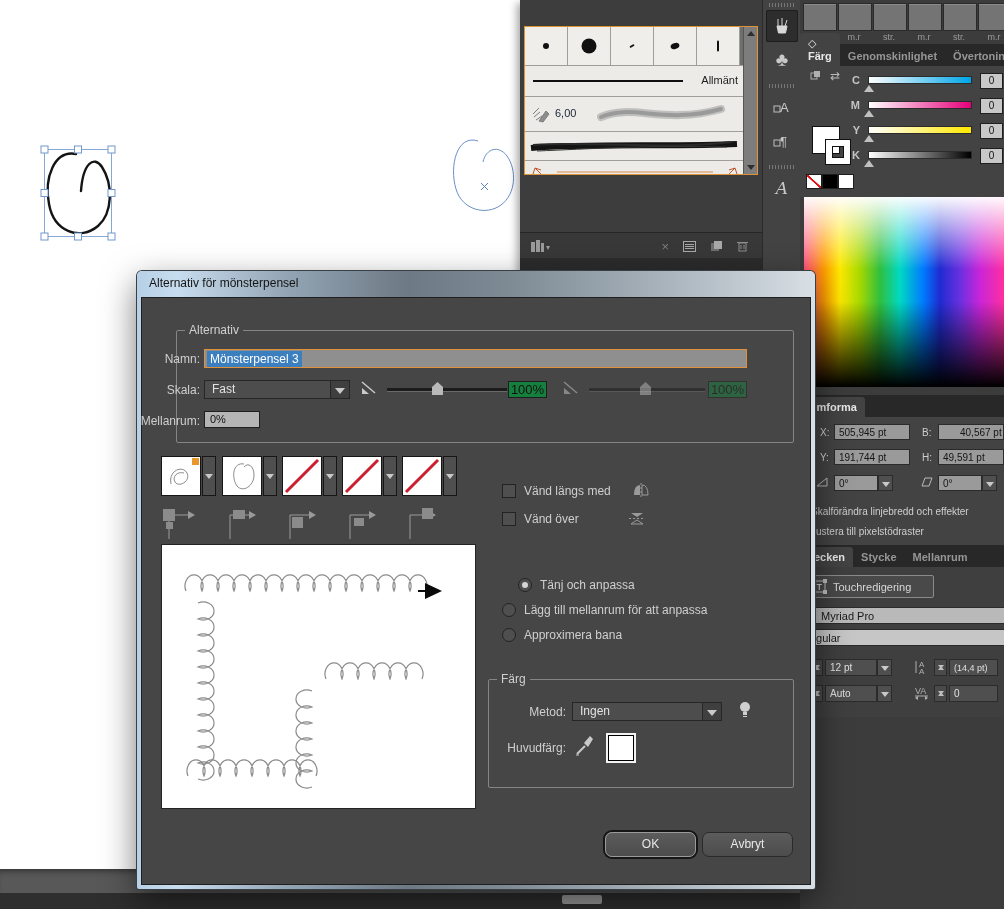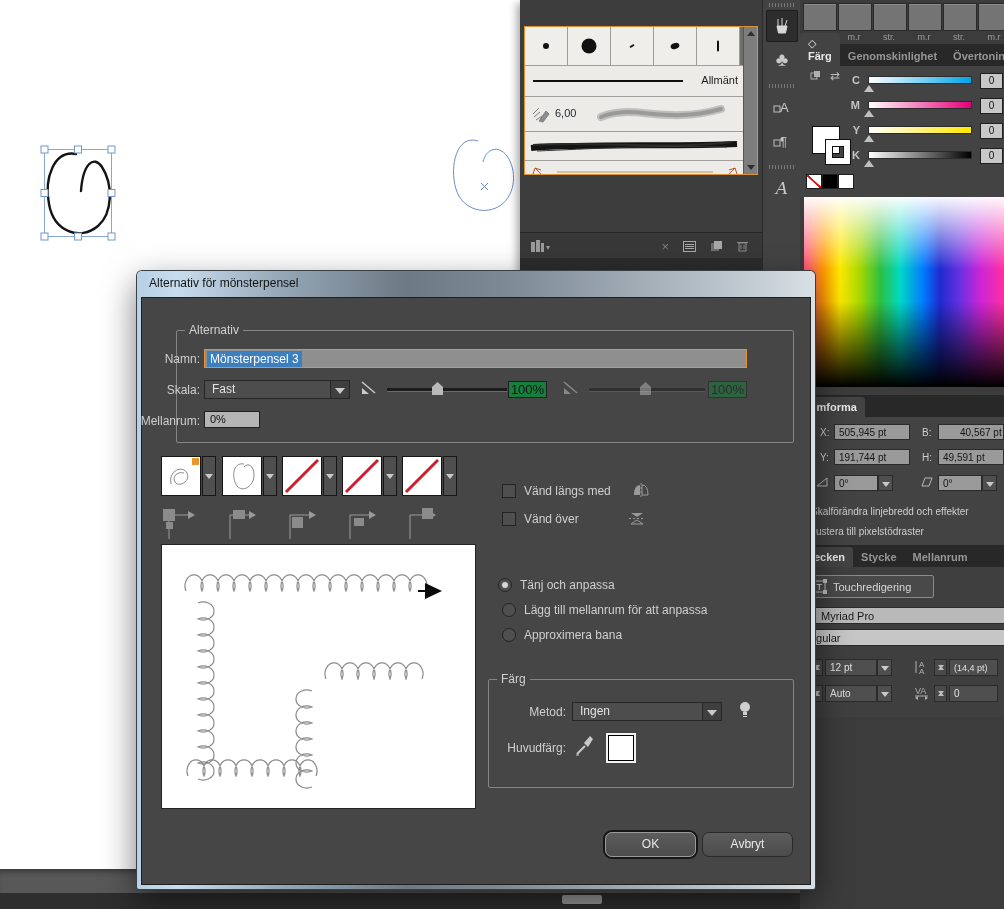--- a/index.html
+++ b/index.html
@@ -620,21 +620,21 @@
       <div class="vrow" style="left:360px;top:212px;">
         <span class="cbx"></span>
         <span>Vänd över</span>
         <svg width="20" height="17" style="margin-left:40px;">
             <polygon points="4,3 16,3 10,7" fill="#9a9a9a"></polygon>
             <polygon points="4,14 16,14 10,10" fill="none" stroke="#9a9a9a"></polygon>
             <line x1="2" y1="8.5" x2="18" y2="8.5" stroke="#9a9a9a" stroke-dasharray="2 2"></line>
           </svg>
       </div>
 
-      <div class="vrow" style="left:356px;top:280px;">
+      <div class="vrow" style="left:376px;top:280px;">
         <span class="rad sel"></span>
         <span>Tänj och anpassa</span>
       </div>
       <div class="vrow" style="left:360px;top:305px;">
         <span class="rad"></span>
         <span>Lägg till mellanrum för att anpassa</span>
       </div>
       <div class="vrow" style="left:360px;top:330px;">
         <span class="rad"></span>
         <span>Approximera bana</span>

